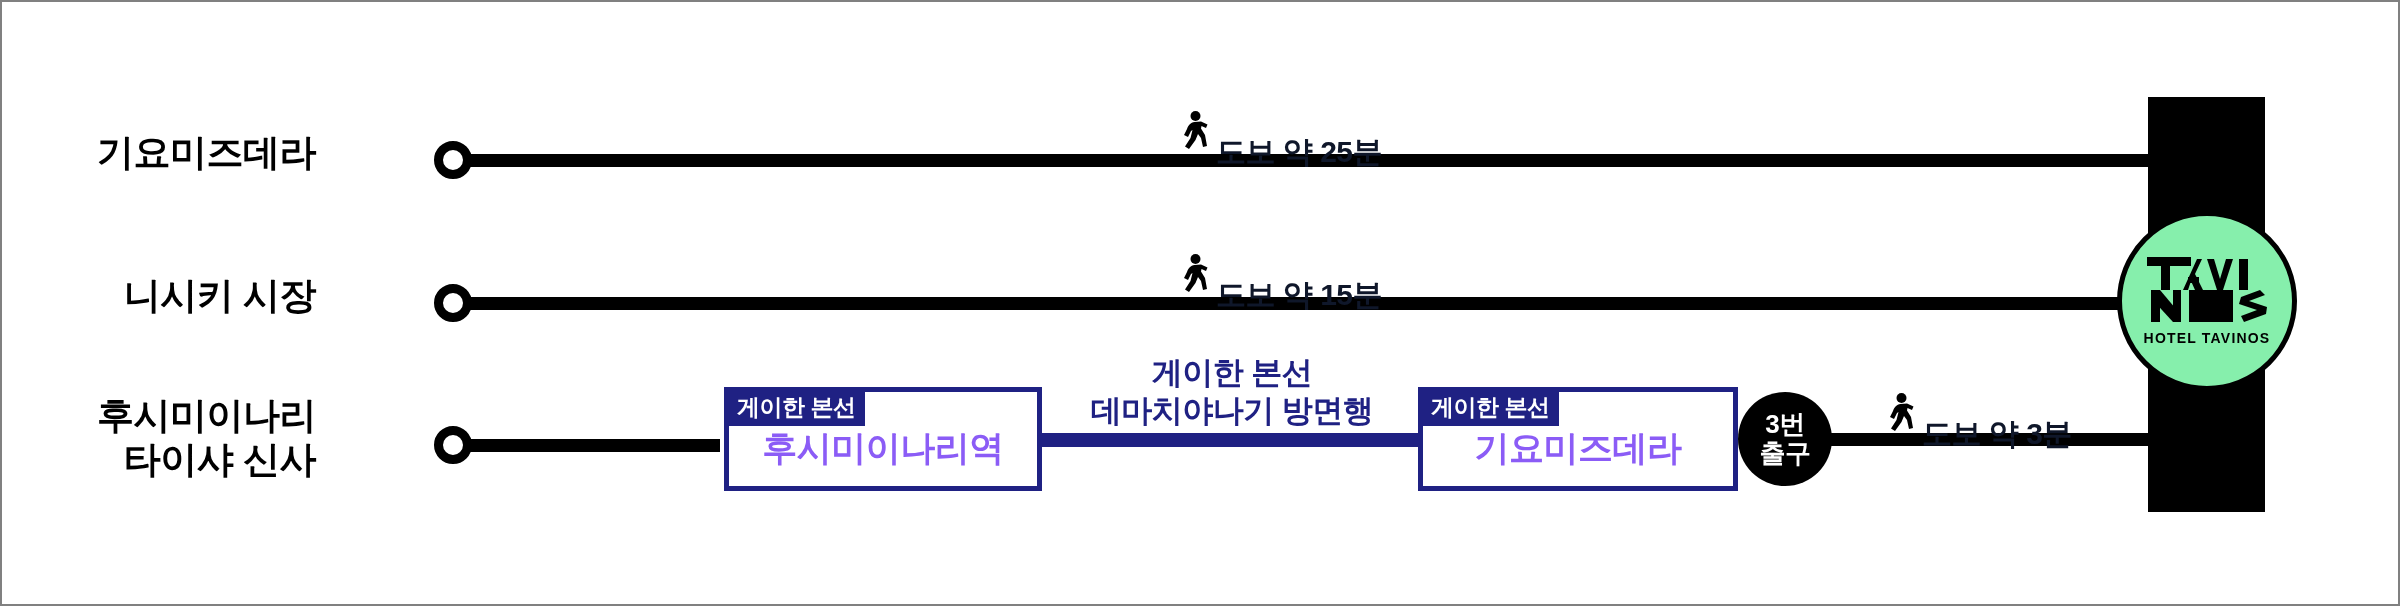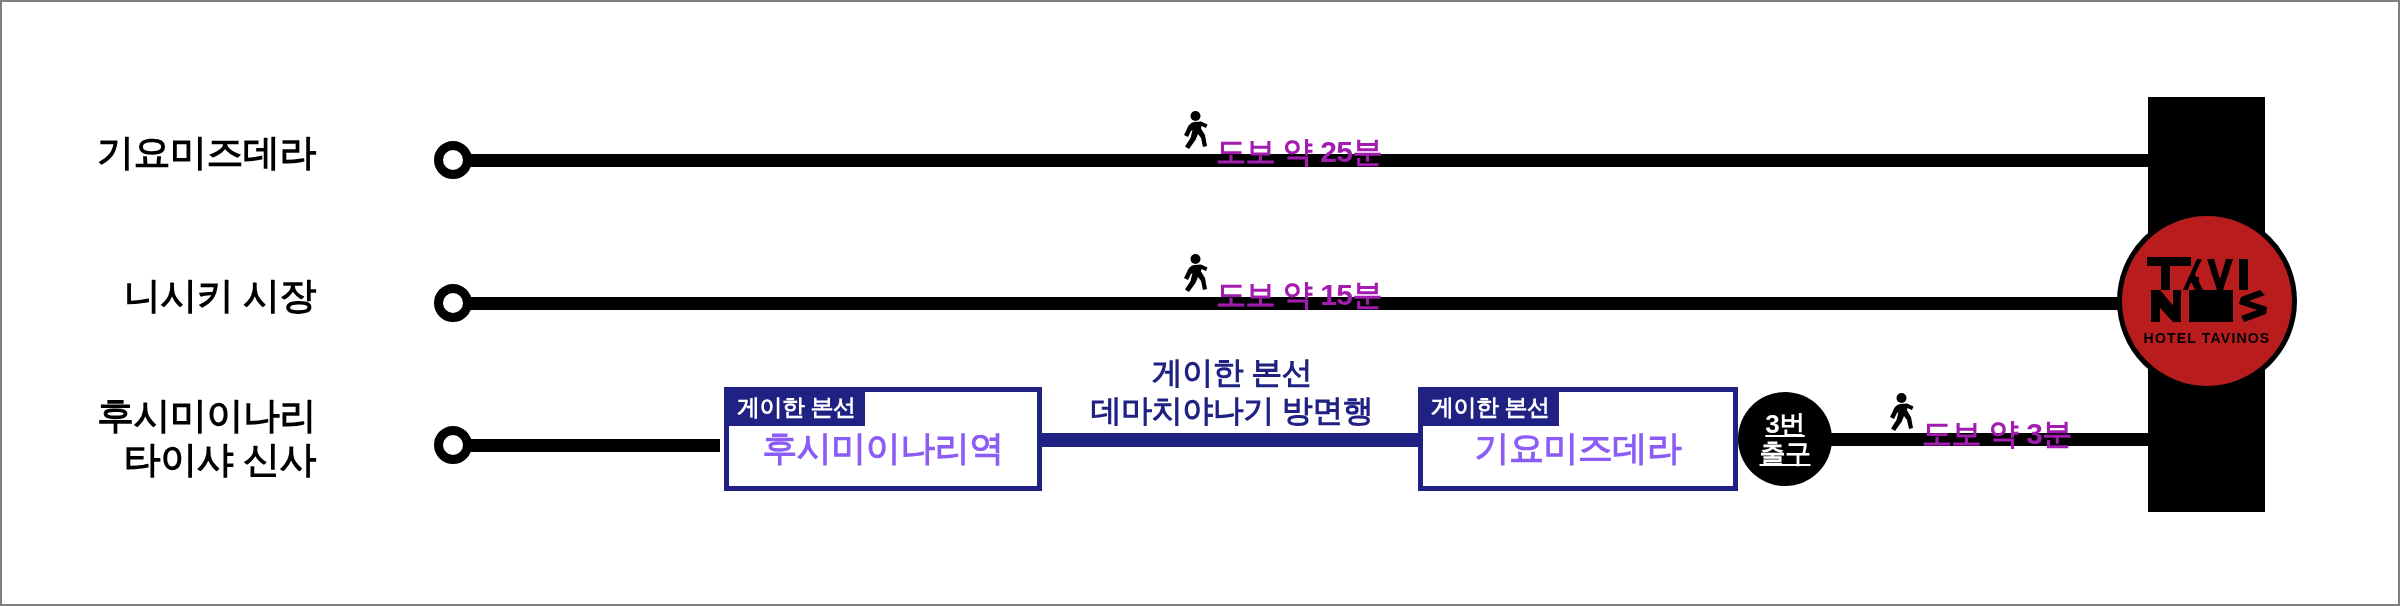--- a/index.html
+++ b/index.html
@@ -60,21 +60,21 @@
 
   
   .walk {
     position: absolute;
     display: flex;
     align-items: center;
     gap: 8px;
     white-space: nowrap;
   }
   .walk-text {
-    color: #a21caf;
+    color: #0f172a;
     font-weight: 700;
     font-size: 30px;
     letter-spacing: -0.5px;
     line-height: 1;
     margin-top: 40px;
   }
   .walk-icon { display: block; }
 
   
   .station {
@@ -142,21 +142,21 @@
   
   .tower {
     position: absolute;
     background: #000000;
   }
   .logo-circle {
     position: absolute;
     width: 180px;
     height: 180px;
     border-radius: 50%;
-    background: #b91c1c;
+    background: #86efac;
     border: 5px solid #000000;
     box-sizing: border-box;
     display: flex;
     flex-direction: column;
     align-items: center;
     justify-content: center;
   }
   .logo-sub {
     color: #000000;
     font-size: 14px;
@@ -219,21 +219,21 @@
   <div class="rail-line" style="left:1040px; top:431px; width:376px; height:14px;"></div>
 
   <div class="rail-caption" style="left:1030px; top:352px; width:400px;">게이한 본선
 데마치야나기    방면행</div>
 
   <div class="station" style="left:1416px; top:385px; width:320px; height:104px;">
     <span class="station-tag">게이한 본선</span>
     <span class="station-name">기요미즈데라</span>
   </div>
 
-  <div class="exit-bubble" style="left:1736px; top:390px;text-decoration:underline;">
+  <div class="exit-bubble" style="left:1736px; top:390px;">
     <span>3번</span>
     <span>출구</span>
   </div>
 
   <div class="route-line" style="left:1822px; top:431px; width:340px;"></div>
 
   <div class="walk" style="left:1886px; top:377px;align-items:center;">
     <span class="walk-icon">
       <svg width="26" height="38" viewBox="0 0 26 38" xmlns="http://www.w3.org/2000/svg">
         <circle cx="13.5" cy="5" r="5" fill="#000"></circle>

